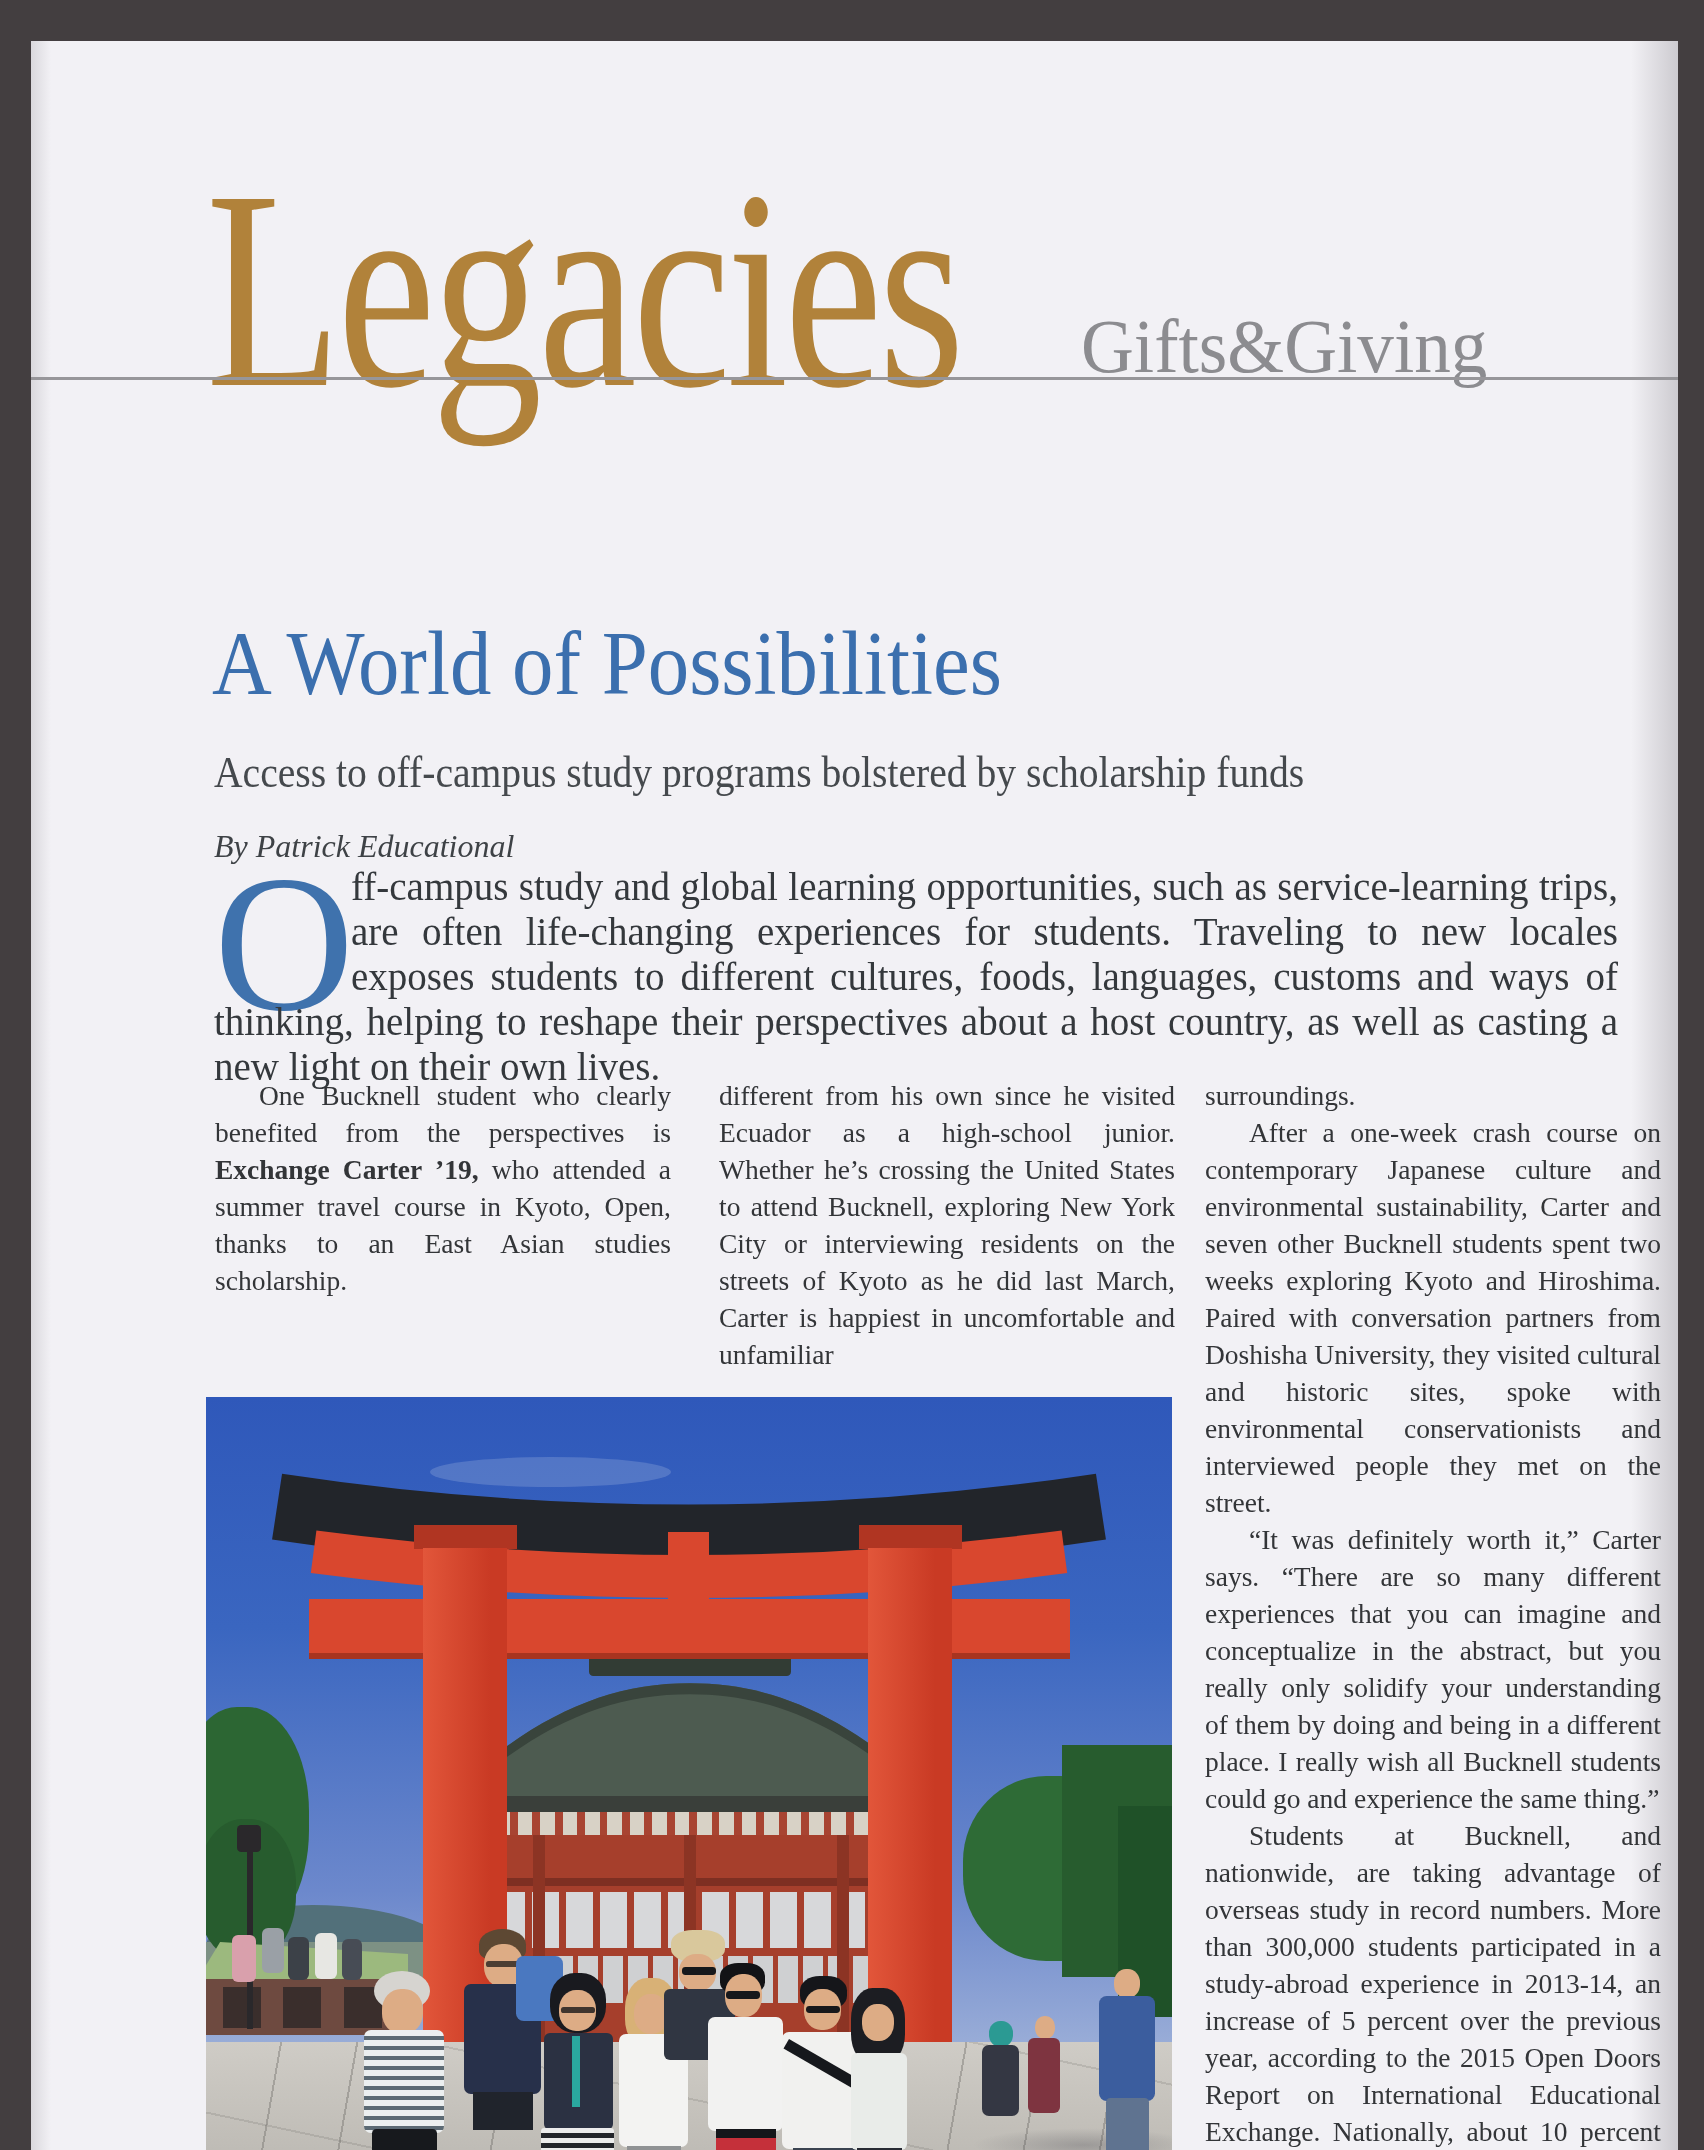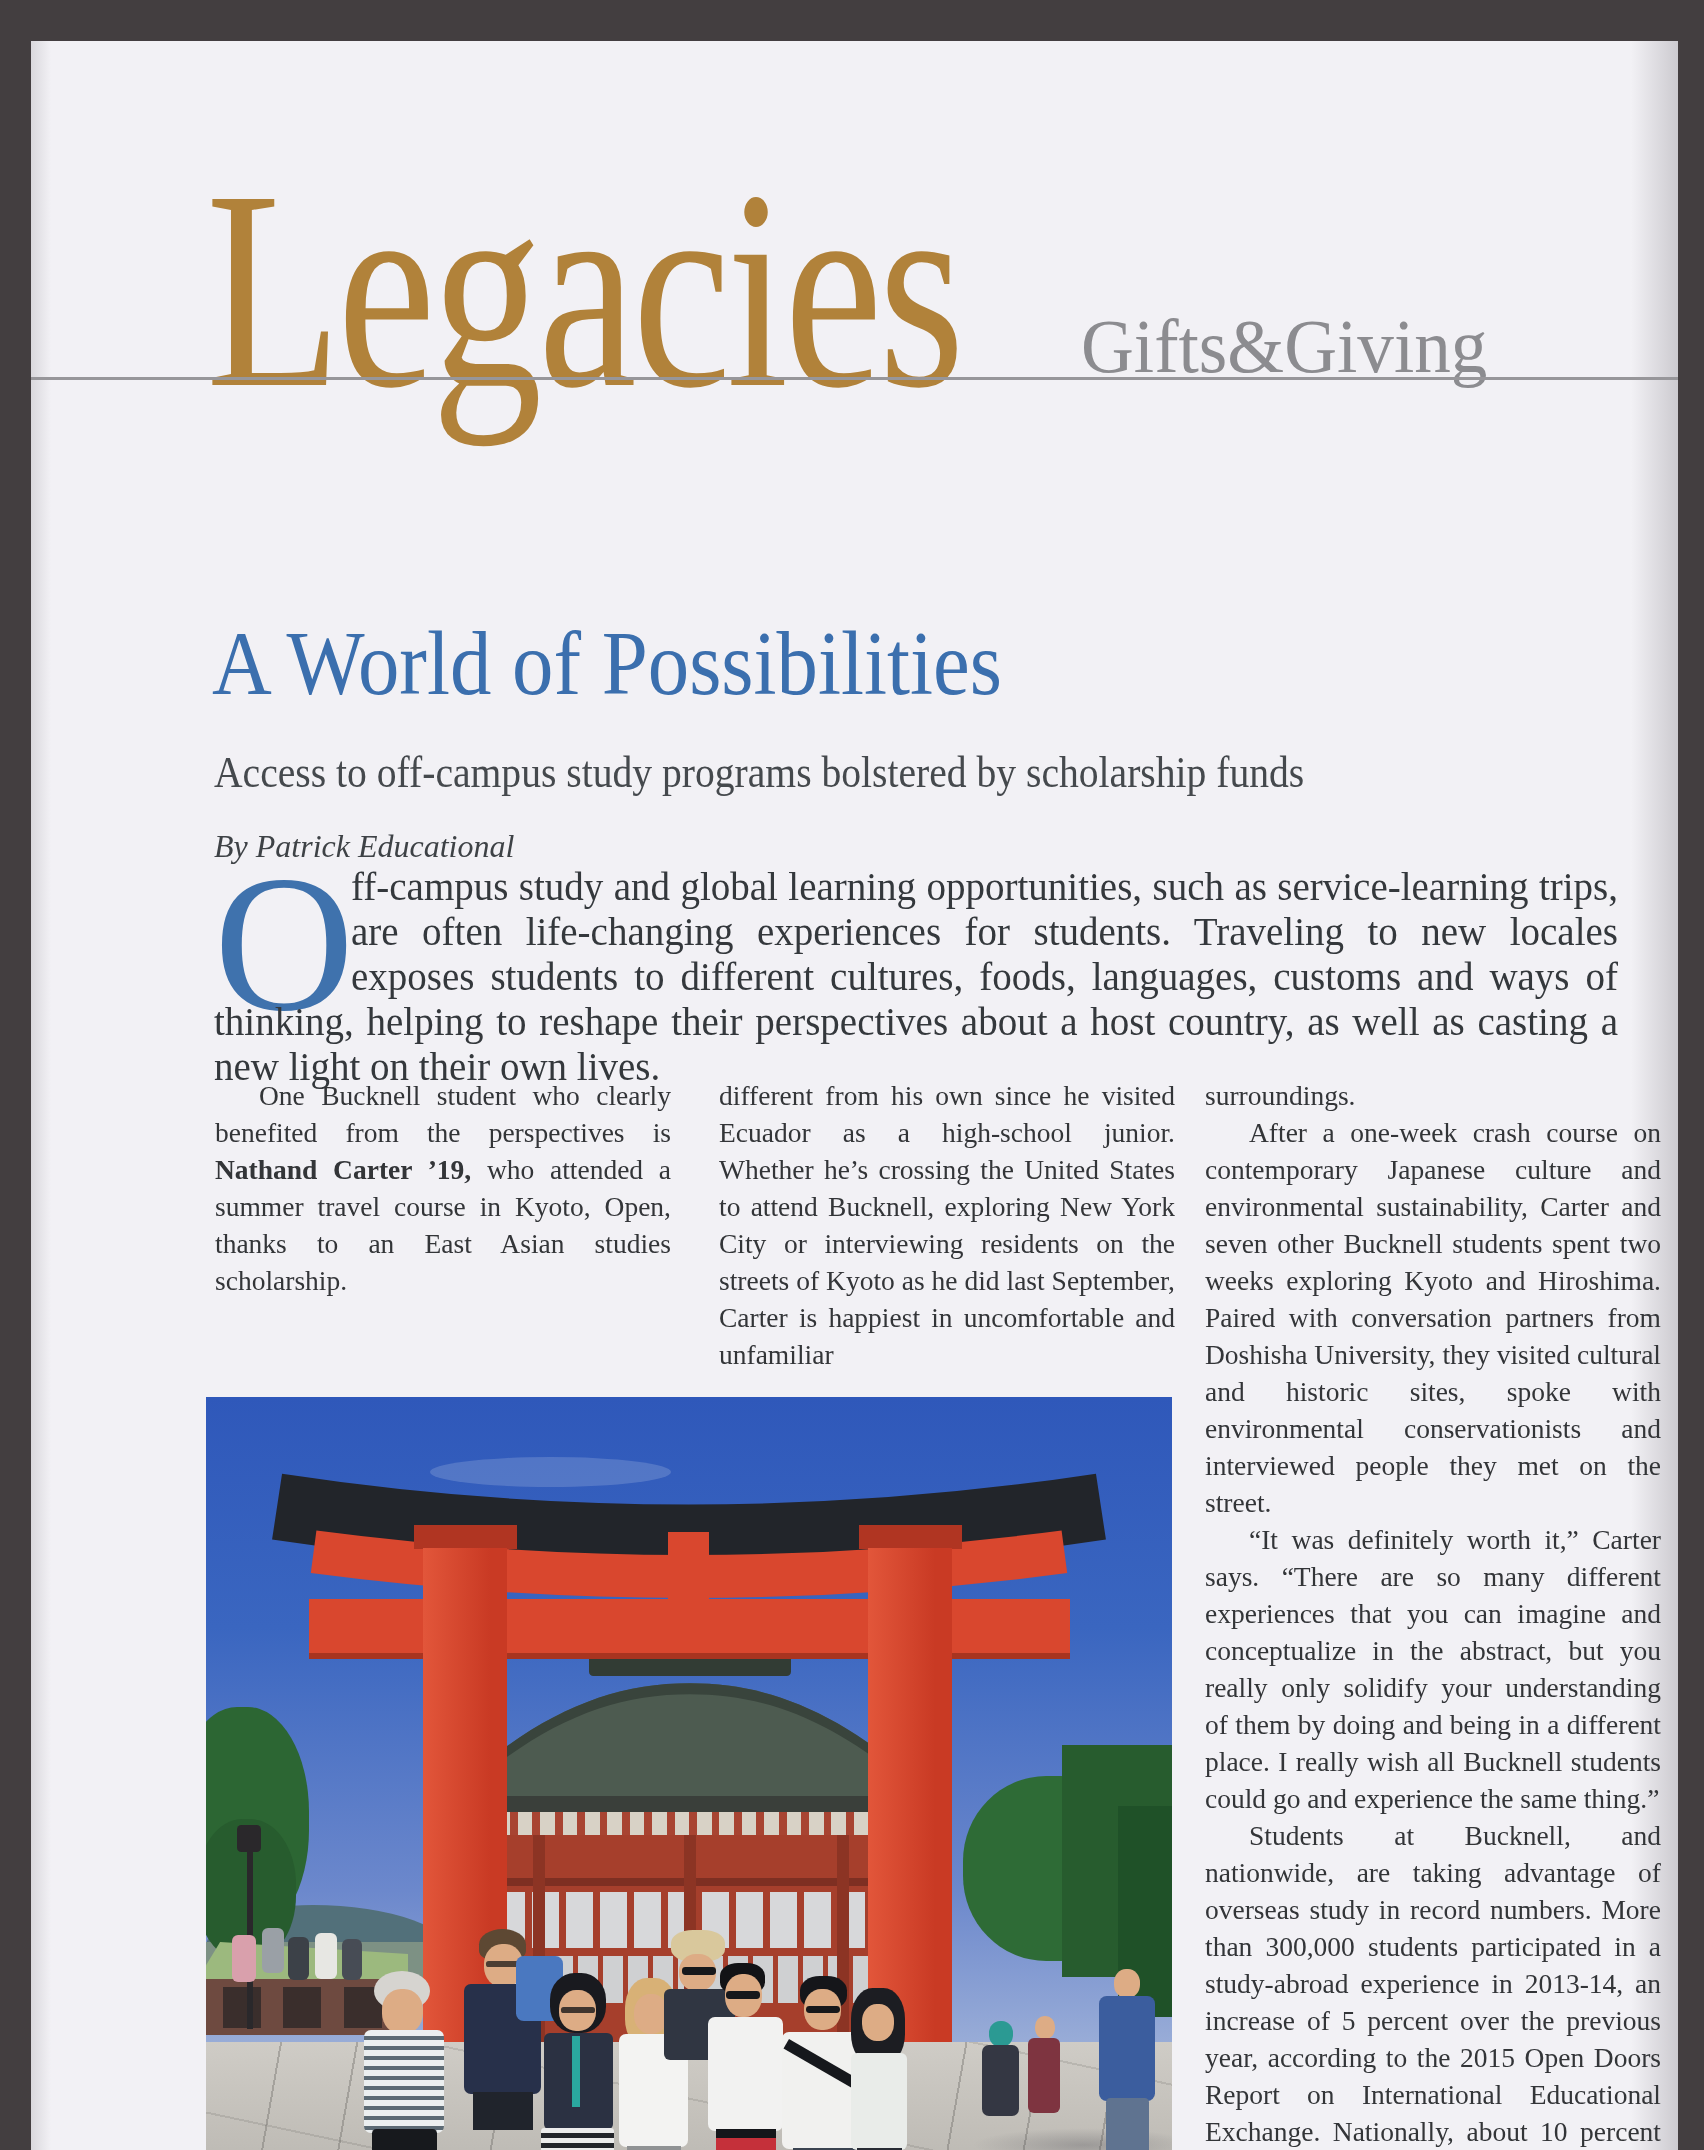--- a/index.html
+++ b/index.html
@@ -108,24 +108,24 @@
 
   <div id="title" class="abs">A World of Possibilities</div>
   <div id="subtitle" class="abs">Access to off-campus study programs bolstered by scholarship funds</div>
   <div id="byline" class="abs">By Patrick Educational</div>
 
   <div id="intro" class="abs">
     <div id="dropcap">O</div><span>ff-campus study and global learning opportunities, such as service-learning trips, are often life-changing experiences for students. Traveling to new locales exposes students to different cultures, foods, languages, customs and ways of thinking, helping to reshape their perspectives about a host country, as well as casting a new light on their own lives.</span>
   </div>
 
   <div id="col1" class="col abs">
-    <p class="ind"><span>One Bucknell student who clearly benefited from the perspectives is </span><b>Nathand Carter ’19,</b><span> who attended a summer travel course in Kyoto, Open, thanks to an East Asian studies scholarship.</span></p>
+    <p class="ind"><span>One Bucknell student who clearly benefited from the perspectives is </span><b>Exchange Carter ’19,</b><span> who attended a summer travel course in Kyoto, Open, thanks to an East Asian studies scholarship.</span></p>
   </div>
   <div id="col2" class="col abs">
-    <p>different from his own since he visited Ecuador as a high-school junior. Whether he’s crossing the United States to attend Bucknell, exploring New York City or interviewing residents on the streets of Kyoto as he did last September, Carter is happiest in uncomfortable and unfamiliar</p>
+    <p>different from his own since he visited Ecuador as a high-school junior. Whether he’s crossing the United States to attend Bucknell, exploring New York City or interviewing residents on the streets of Kyoto as he did last March, Carter is happiest in uncomfortable and unfamiliar</p>
   </div>
   <div id="col3" class="col abs">
     <p>surroundings.</p>
     <p class="ind">After a one-week crash course on contemporary Japanese culture and environmental sustainability, Carter and seven other Bucknell students spent two weeks exploring Kyoto and Hiroshima. Paired with conversation partners from Doshisha University, they visited cultural and historic sites, spoke with environmental conservationists and interviewed people they met on the street.</p>
     <p class="ind">“It was definitely worth it,” Carter says. “There are so many different experiences that you can imagine and conceptualize in the abstract, but you really only solidify your understanding of them by doing and being in a different place. I really wish all Bucknell students could go and experience the same thing.”</p>
     <p class="ind">Students at Bucknell, and nationwide, are taking advantage of overseas study in record numbers. More than 300,000 students participated in a study-abroad experience in 2013-14, an increase of 5 percent over the previous year, according to the 2015 Open Doors Report on International Educational Exchange. Nationally, about 10 percent of students participate in a study-abroad program before</p>
   </div>
 
   <div id="photo" class="abs">
     <div id="sky" class="abs"></div>

